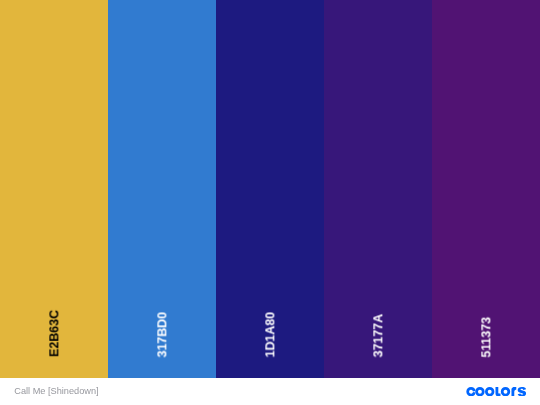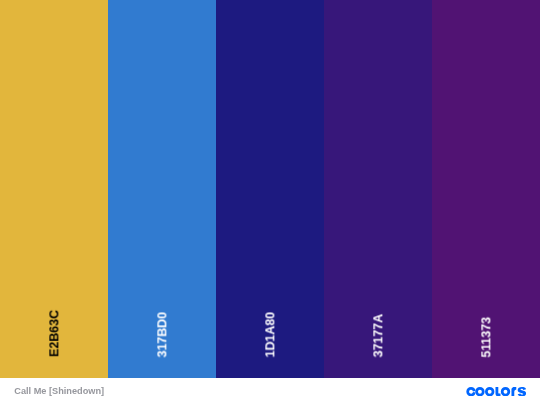--- a/index.html
+++ b/index.html
@@ -56,21 +56,21 @@
         </div>
       </div>
       <div class="swatch" style="background: rgb(81, 19, 115);">
         <div class="hexwrap">
           <span class="hex" style="color: rgb(255, 255, 255);">511373</span>
         </div>
       </div>
     </div>
 
   <div class="footer">
-    <span class="fname" style="color: rgb(151, 152, 158); font-weight: bold;">Call Me [Shinedown]</span>
+    <span class="fname" style="color: rgb(151, 152, 158);">Call Me [Shinedown]</span>
     <a class="logo" title="coolors" aria-label="coolors">
       <span class="sr">coolors</span>
       <svg width="60.4" height="9.4" viewBox="0 0 598 94" xmlns="http://www.w3.org/2000/svg" shape-rendering="geometricPrecision">
         <g class="lg" fill="#0066FF">
           <path d="M47 0 A47 47 0 1 0 47 94 A47 47 0 0 0 93 54.5 L66.3 50 A19.5 19.5 0 1 1 66.3 44 L93 39.5 A47 47 0 0 0 47 0 Z"></path>
           <path d="M136 0 A47 47 0 1 0 136 94 A47 47 0 1 0 136 0 Z M136 28 A19.5 19.5 0 1 1 136 67 A19.5 19.5 0 1 1 136 28 Z" fill-rule="evenodd"></path>
           <path d="M234 0 A47 47 0 1 0 234 94 A47 47 0 1 0 234 0 Z M234 28 A19.5 19.5 0 1 1 234 67 A19.5 19.5 0 1 1 234 28 Z" fill-rule="evenodd"></path>
           <path d="M292 -10 L292 66 A28 28 0 0 0 320 94 L342 94 L342 66 L325 66 A5 5 0 0 1 320 61 L320 -10 Z"></path>
           <path d="M392 0 A47 47 0 1 0 392 94 A47 47 0 1 0 392 0 Z M392 28 A19.5 19.5 0 1 1 392 67 A19.5 19.5 0 1 1 392 28 Z" fill-rule="evenodd"></path>
           <path d="M452 94 L452 18 A44 44 0 0 1 500 -2 L500 24 A22 22 0 0 0 480 46 L480 94 Z"></path>

